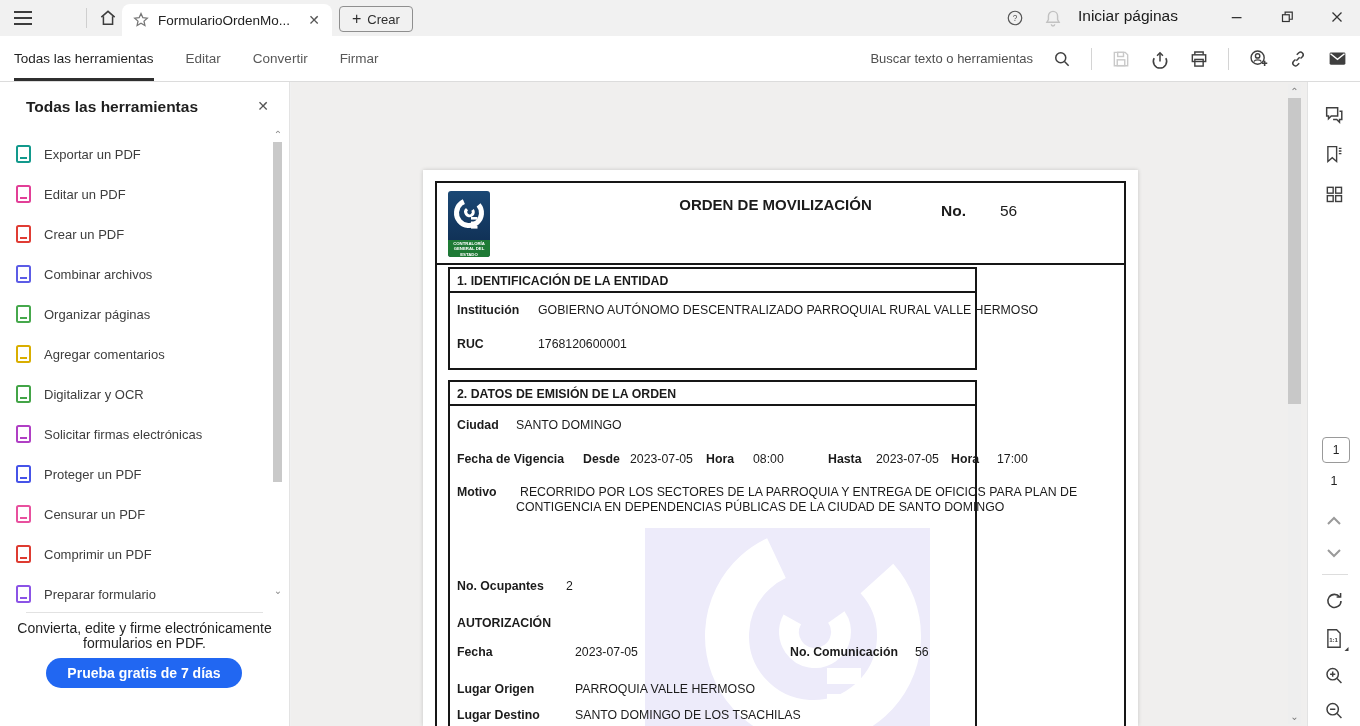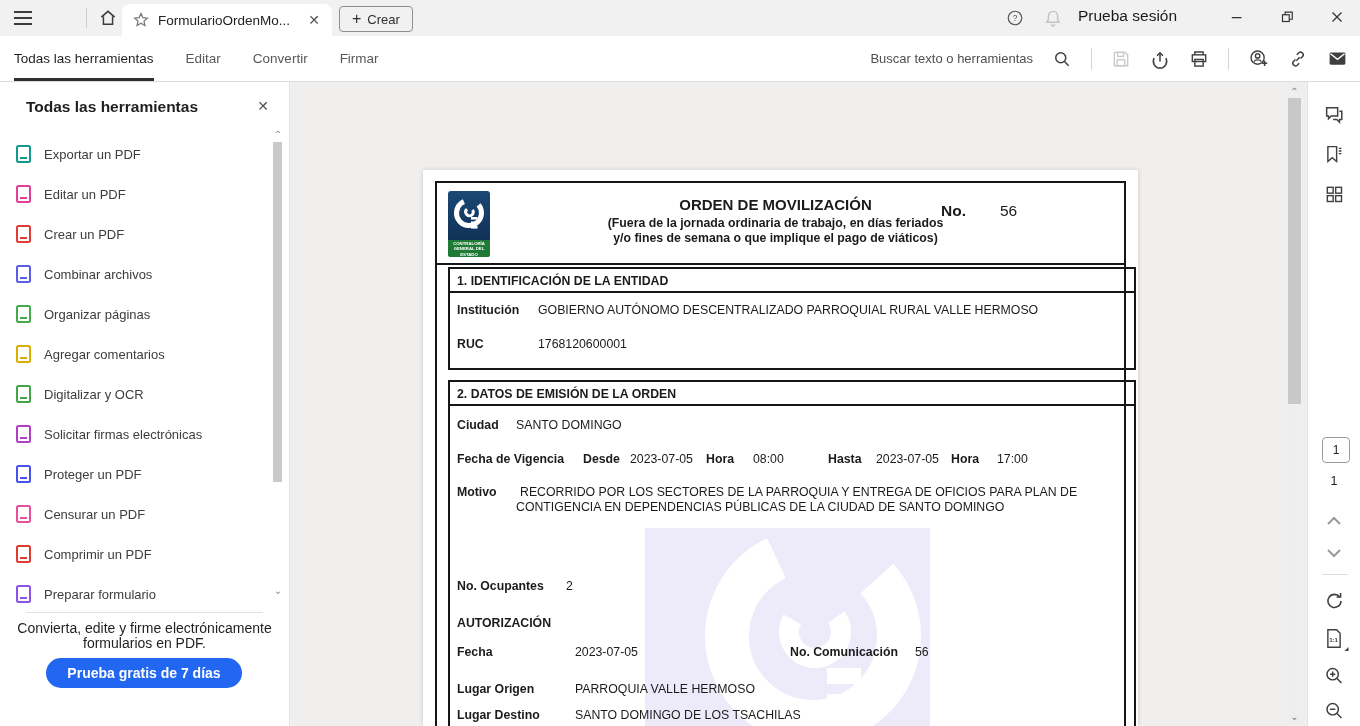--- a/index.html
+++ b/index.html
@@ -80,21 +80,21 @@
   .doc-header { position:absolute; left:0; top:0; right:0; height:82px; border-bottom:2px solid #161616; }
   .cge-logo { position:absolute; left:11px; top:8px; width:42px; height:66px; border-radius:3px;
     overflow:hidden; background:linear-gradient(#1b4875,#0d2a4d); }
   .cge-caption { position:absolute; left:0; right:0; bottom:0; height:17px; background:#1e7a35;
     color:#fff; font-size:4.3px; font-weight:bold; text-align:center; line-height:5.4px; padding-top:1px; }
   .doc-head-center { position:absolute; left:100px; right:110px; top:13px; text-align:center; }
   .doc-title { font-size:15px; font-weight:bold; }
   .doc-subtitle { font-size:12.3px; font-weight:bold; line-height:14.5px; margin-top:3px; }
   .doc-no-label { position:absolute; left:504px; top:19px; font-size:15.5px; font-weight:bold; }
   .doc-no-value { position:absolute; left:563px; top:19px; font-size:15.5px; }
-  .sec { position:absolute; left:11px; width:688px; border:2px solid #161616; font-size:12.3px; z-index:1; }
+  .sec { position:absolute; left:11px; width:529px; border:2px solid #161616; font-size:12.3px; z-index:1; }
   .sec-head { height:24px; border-bottom:2px solid #161616; font-weight:bold; padding:5px 7px; font-size:12.3px; }
   .dl { position:absolute; font-weight:bold; white-space:nowrap; }
   .dv { position:absolute; white-space:nowrap; }
   .watermark { position:absolute; left:208px; top:345px; width:285px; height:219px; background:#EDEBFA; z-index:0; }
 
   
   .doc-scrollbar { position:absolute; left:1288px; top:84px; width:13px; height:640px; background:#eeeeee; }
   .doc-scrollbar .thumb { position:absolute; left:0; top:14px; width:13px; height:306px; background:#c8c8c8; }
   .ds-arrow { position:absolute; left:0; width:13px; text-align:center; font-size:10px; color:#7a7a7a;
     cursor:pointer; }
@@ -145,21 +145,21 @@
         <circle cx="12" cy="12" r="9" fill="none" stroke="#555" stroke-width="1.6"></circle>
       <text x="12" y="16" text-anchor="middle" font-size="11" fill="#555" font-family="Liberation Sans">?</text>
       </svg>
   </div>
   <div class="bell-btn">
     <svg width="20" height="20" viewBox="0 0 24 24" fill="none" stroke="#c2c2c2" stroke-width="1.7">
       <path d="M12 4a5.5 5.5 0 0 1 5.5 5.5V14l1.8 3H4.7l1.8-3V9.5A5.5 5.5 0 0 1 12 4z"></path>
       <path d="M10 19.5a2 2 0 0 0 4 0"></path>
       </svg>
   </div>
-  <div class="signin">Prueba sesión</div>
+  <div class="signin">Iniciar páginas</div>
   <div class="win-btn win-min">
     <svg width="18" height="18" viewBox="0 0 24 24">
         <rect x="5" y="12" width="13" height="1.7" fill="#333"></rect>
       </svg>
     </div>
   <div class="win-btn win-max">
     <svg width="18" height="18" viewBox="0 0 24 24" fill="none" stroke="#333" stroke-width="1.6">
       <rect x="6" y="9" width="9" height="9"></rect>
         <path d="M9.5 9V5.5H19V15h-4"></path>
       </svg>
@@ -399,24 +399,20 @@
               <circle cx="21.5" cy="21" r="3.8" stroke-width="3" stroke-dasharray="17 7" transform="rotate(-35 21.5 21)"></circle>
             </g>
             <rect x="23" y="26" width="6.5" height="2.6" fill="#fff"></rect>
             <rect x="23" y="30.5" width="5" height="2.6" fill="#fff"></rect>
             <rect x="23" y="35" width="6.5" height="2.6" fill="#fff"></rect>
           </svg>
           <div class="cge-caption">CONTRALORÍA GENERAL DEL ESTADO</div>
         </div>
         <div class="doc-head-center">
           <div class="doc-title">ORDEN DE MOVILIZACIÓN</div>
-          <div class="doc-subtitle">
-            <div>(Fuera de la jornada ordinaria de trabajo, en días feriados</div>
-            <div>y/o fines de semana o que implique el pago de viáticos)</div>
-          </div>
         </div>
         <div class="doc-no-label">No.</div>
         <div class="doc-no-value">56</div>
       </div>
 
       <div class="sec" style="top:84px; height:103px;">
         <div class="sec-head">1. IDENTIFICACIÓN DE LA ENTIDAD</div>
         <span class="dl" style="left:7px; top:34px;">Institución</span>
         <span class="dv" style="left:88px; top:34px;">GOBIERNO AUTÓNOMO DESCENTRALIZADO PARROQUIAL RURAL VALLE HERMOSO</span>
         <span class="dl" style="left:7px; top:68px;">RUC</span>

